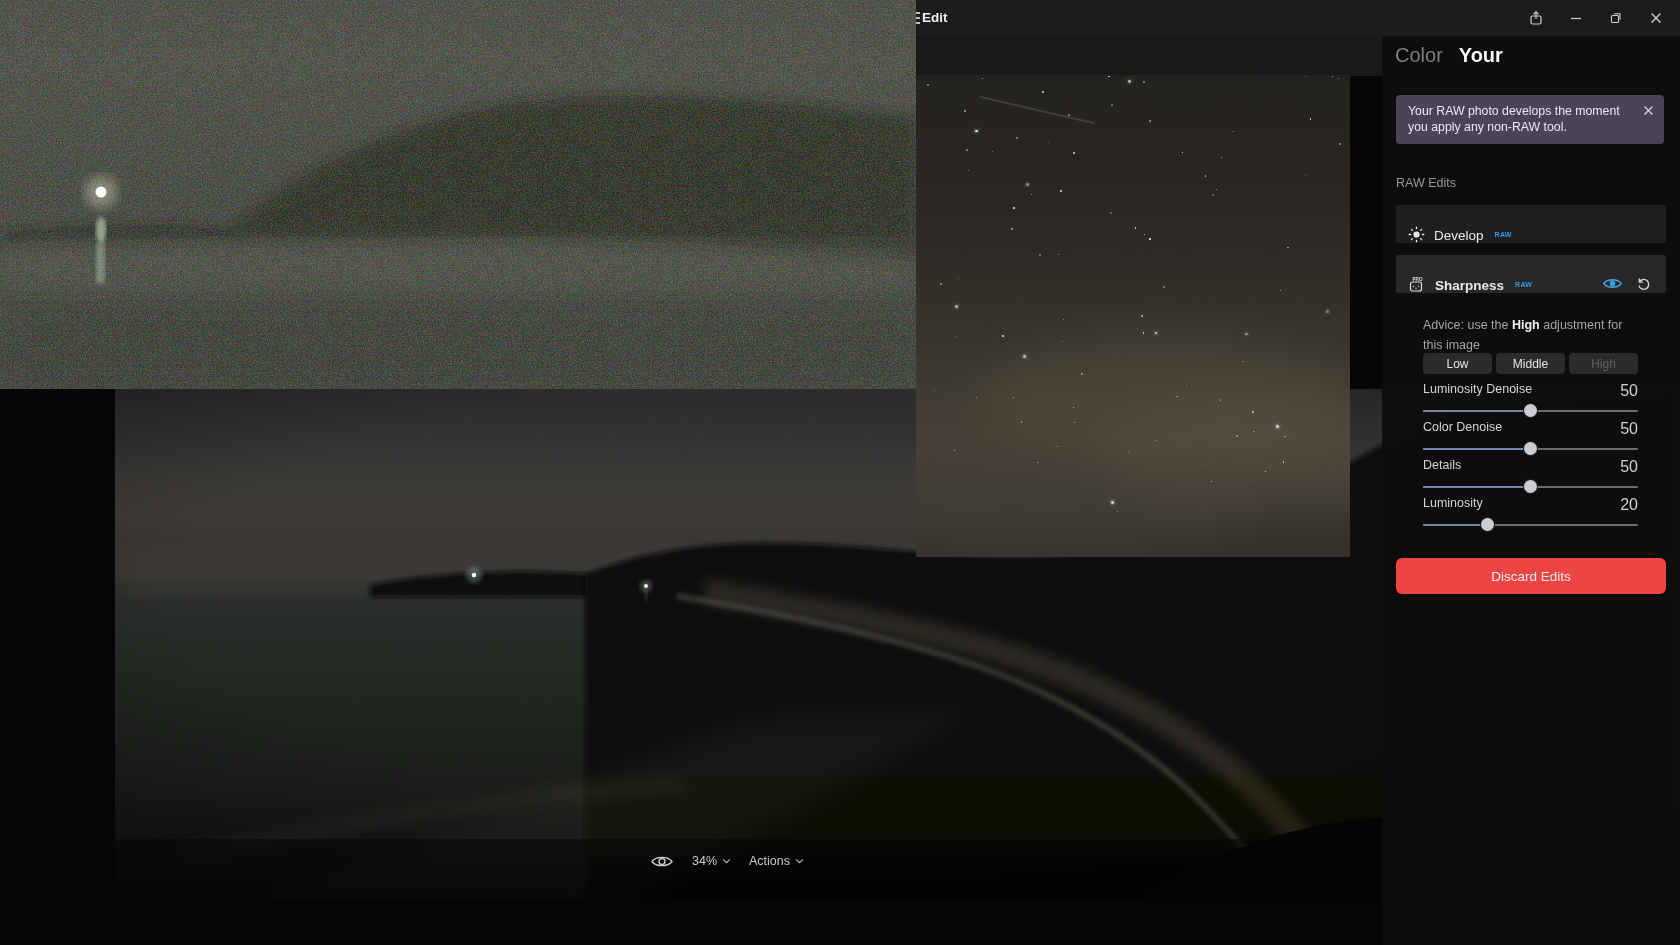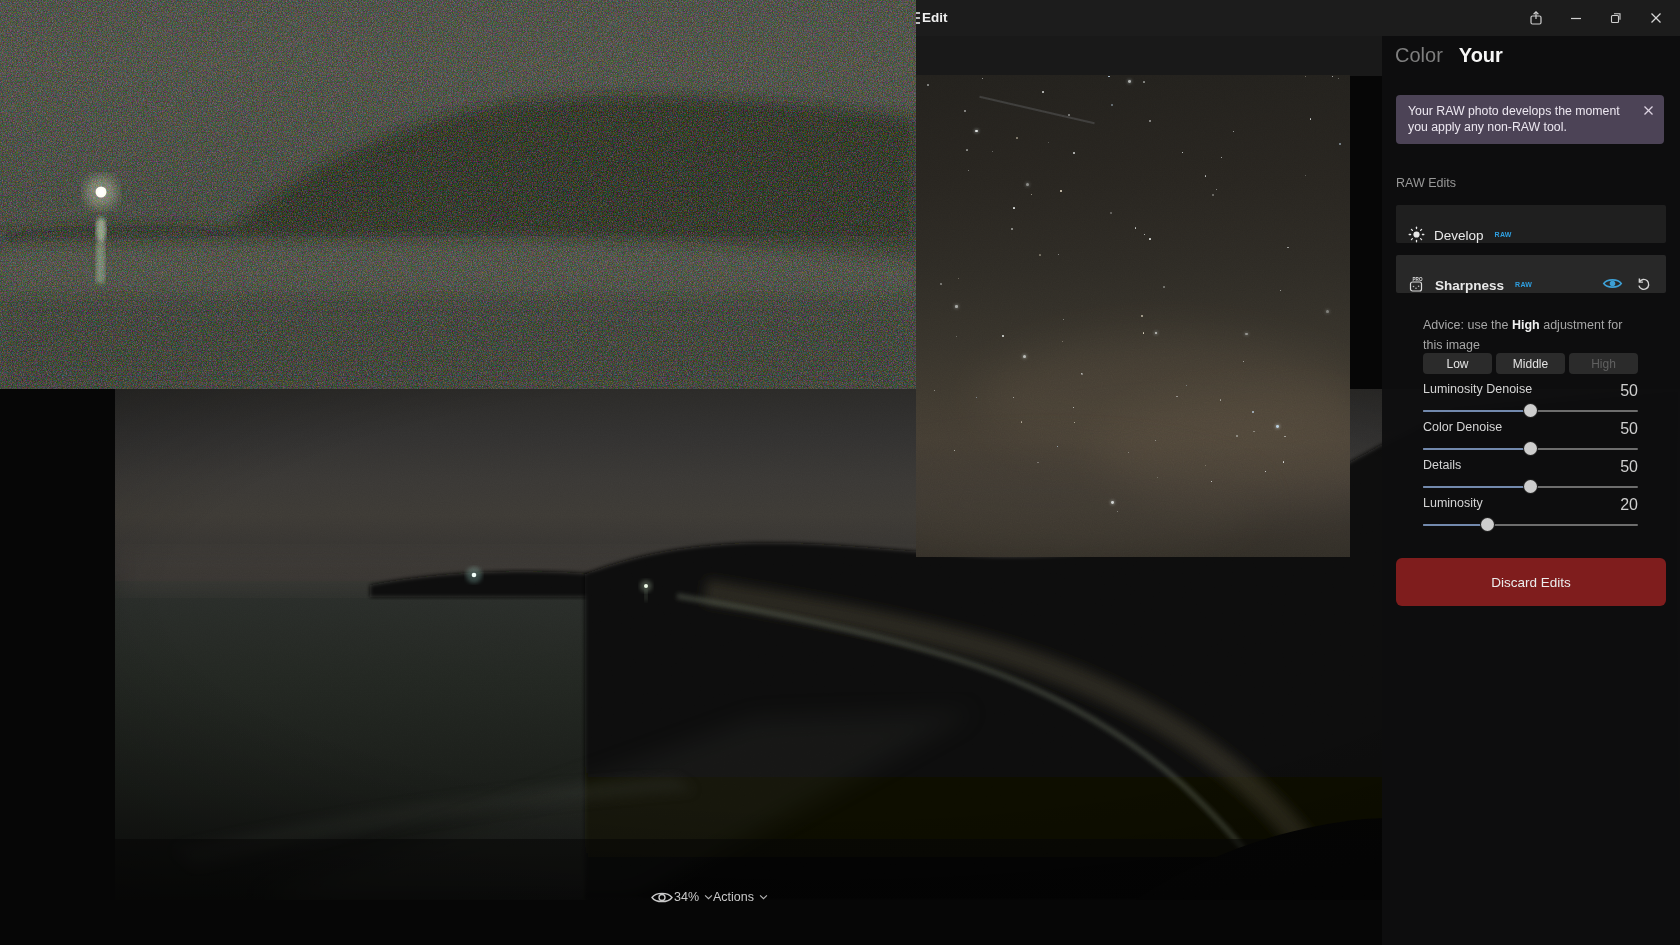--- a/index.html
+++ b/index.html
@@ -23,21 +23,21 @@
   .cloud{border-radius:50%;filter:blur(22px);}
   .streak{left:62px;top:34px;width:118px;height:2px;background:rgba(195,200,210,.16);transform:rotate(13deg);filter:blur(.5px);}
   .patch{left:0;top:0;width:916px;height:389px;z-index:6;overflow:hidden;
     background:linear-gradient(180deg,#32312c 0%,#34332d 16%,#30302a 34%,#2c2c27 52%,#2f2f29 66%,#2b2b26 82%,#282822 100%);}
   .noise-svg{position:absolute;left:0;top:0;width:100%;height:100%;}
   .grain{mix-blend-mode:overlay;opacity:.32;}
   .chroma{mix-blend-mode:screen;opacity:.42;}
   .grain-soft{mix-blend-mode:overlay;opacity:.12;}
 
   
-  .bottombar{left:650px;top:884px;z-index:8;display:flex;align-items:center;height:26px;}
+  .bottombar{left:650px;top:848px;z-index:8;display:flex;align-items:center;gap:18px;height:26px;}
   .tool-item{display:flex;align-items:center;gap:5px;color:#c9c9c9;font-size:12.5px;cursor:default;}
 
   
   .sidebar{left:1382px;top:36px;width:298px;height:909px;z-index:7;background:rgba(14,14,15,.94);box-sizing:border-box;}
   .tabs{left:13px;top:8px;display:flex;gap:16px;align-items:baseline;}
   .tab{font-size:20px;color:#7e7e7e;cursor:default;}
   .tab.active{color:#f6f6f6;font-weight:700;}
   .notif{left:14px;top:59px;width:268px;box-sizing:border-box;background:#4c4356;border-radius:4px;
          padding:9px 28px 9px 12px;font-size:12.3px;line-height:15.5px;color:#ece7f0;}
   .notif-close{position:absolute;right:9px;top:8px;width:14px;height:14px;display:flex;align-items:center;justify-content:center;cursor:default;}
@@ -57,21 +57,21 @@
   .sbtn.dimmed{color:#606060;}
   .sliders{left:41px;top:346px;width:215px;}
   .slider{position:absolute;left:0;width:215px;height:34px;}
   .slider-head{display:flex;justify-content:space-between;font-size:12.5px;color:#d4d4d4;height:16px;}
   .slider-val{font-size:16px;color:#cfcfcf;}
   .slider-track{position:relative;margin-top:6px;height:13px;}
   .slider-rail{position:absolute;left:0;right:0;top:6px;height:2px;background:#6d6d6d;border-radius:1px;}
   .slider-fill{position:absolute;left:0;top:6px;height:2px;background:#7289ad;border-radius:1px;}
   .slider-handle{position:absolute;top:0;width:13px;height:13px;margin-left:-6.5px;border-radius:50%;
                  background:#cdcdcd;box-shadow:0 0 0 1px #222;}
-  .discard{left:14px;top:522px;width:270px;height:48px;background:#7f1d1d;border-radius:6px;
+  .discard{left:14px;top:522px;width:270px;height:36px;background:#ef4444;border-radius:6px;
            display:flex;align-items:center;justify-content:center;font-size:13.5px;color:#ececec;cursor:default;}
   .star{position:absolute;border-radius:50%;}
 </style>
 </head>
 <body>
 
 <svg width="0" height="0" style="position:absolute">
   <defs>
     <filter id="nzChroma" x="0" y="0" width="100%" height="100%">
       <feTurbulence type="fractalNoise" baseFrequency="0.8" numOctaves="2" seed="7" stitchTiles="stitch"></feTurbulence>

